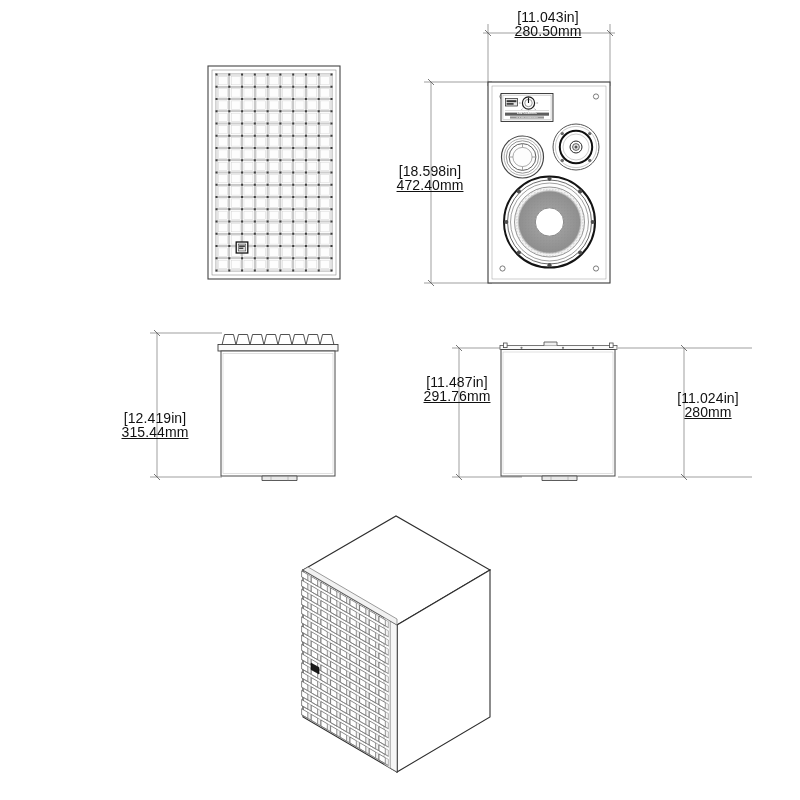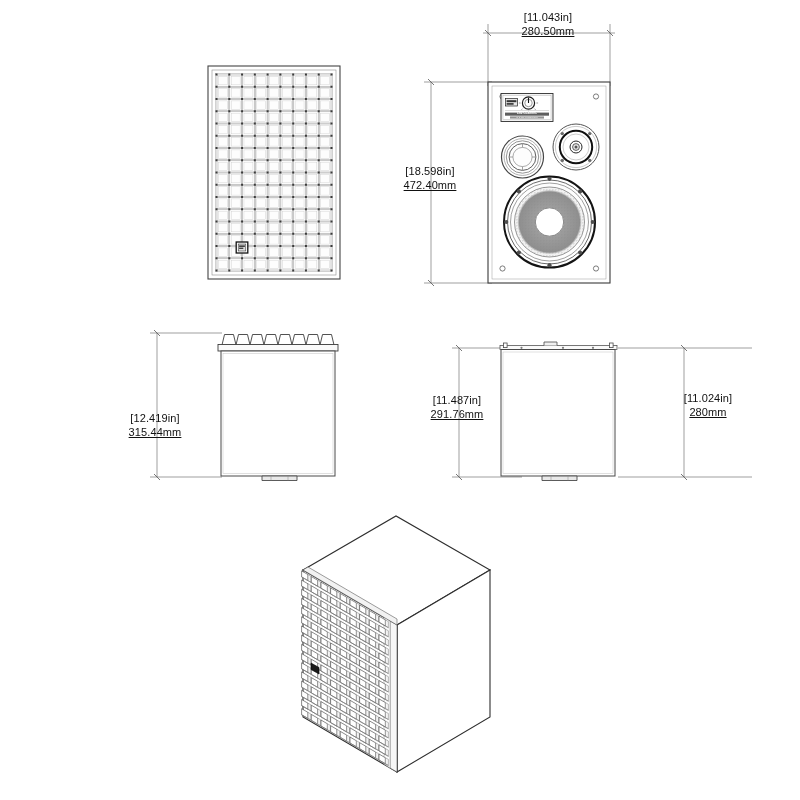--- a/index.html
+++ b/index.html
@@ -7,21 +7,21 @@
   body{
     width:800px;height:800px;overflow:hidden;position:relative;
     font-family:"Liberation Sans","DejaVu Sans",sans-serif;
     color:#1a1a1a;
   }
   .stage{position:absolute;inset:0;width:800px;height:800px;}
   svg.draw{position:absolute;left:0;top:0;width:800px;height:800px;display:block;}
   .dimtext{
     position:absolute;
     font-family:"Liberation Sans","DejaVu Sans",sans-serif;
-    font-size:11px;
+    font-size:14px;
     line-height:13.5px;
     color:#111;
     white-space:nowrap;
     text-align:center;
     letter-spacing:0.1px;
   }
   .dimtext .line1{display:block;}
   .dimtext .line2{display:block;text-decoration:underline;}
   .badge-text{
     position:absolute;
@@ -1173,21 +1173,21 @@
 <div class="dimtext" style="left:430px;top:165px;transform:translateX(-50%);">
   <span class="line1">[18.598in]</span>
   <span class="line2">472.40mm</span>
 </div>
 
 <div class="dimtext" style="left:155px;top:412px;transform:translateX(-50%);">
   <span class="line1">[12.419in]</span>
   <span class="line2">315.44mm</span>
 </div>
 
-<div class="dimtext" style="left:457px;top:394px;transform:translateX(-50%);text-align:center;">
+<div class="dimtext" style="left:457px;top:376px;transform:translateX(-50%);text-align:center;">
   <span class="line1">[11.487in]</span>
   <span class="line2">291.76mm</span>
 </div>
 
 <div class="dimtext" style="left:708px;top:392px;transform:translateX(-50%);">
   <span class="line1">[11.024in]</span>
   <span class="line2">280mm</span>
 </div>
 
 <div class="badge-text" style="left:527px;top:112.4px;transform:translateX(-50%);font-size:3.1px;color:#fff;">

